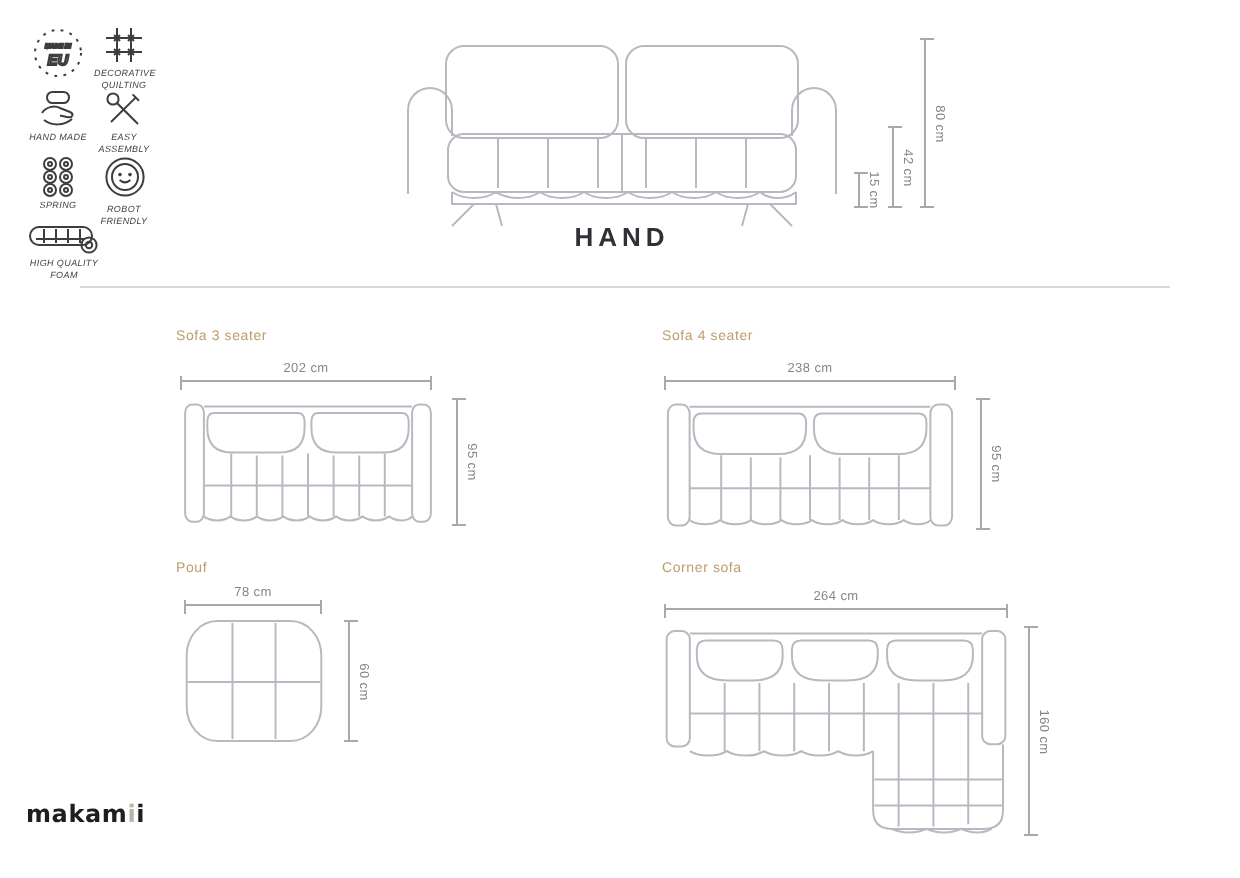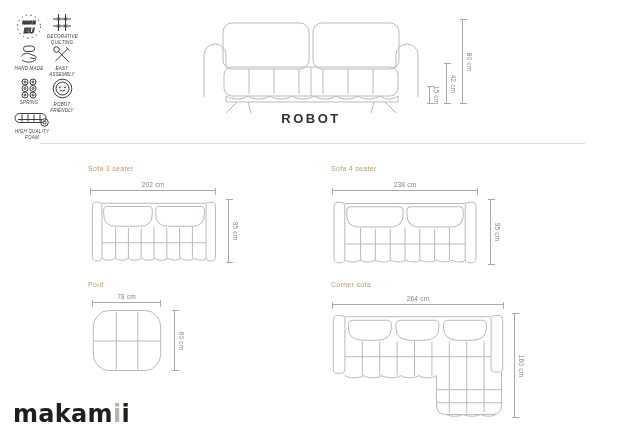--- a/index.html
+++ b/index.html
@@ -28,21 +28,21 @@
   .dimv::before,.dimv::after{content:"";position:absolute;left:-3.5px;width:7px;height:1px;background:#a6aaae;}
   .dimv::before{top:0;}.dimv::after{bottom:0;}
   .dlblv{position:absolute;left:3px;top:50%;transform:translateY(-50%);
          writing-mode:vertical-rl;font-size:6.5px;color:#83878c;white-space:nowrap;letter-spacing:.2px;}
   
   .product-title{position:absolute;left:195px;top:111px;width:232px;text-align:center;
                  font-size:13px;font-weight:bold;letter-spacing:2.5px;color:#2e3237;}
   .vtitle{position:absolute;font-size:7px;color:#bd9c6d;letter-spacing:.3px;}
   .divider{position:absolute;left:40px;top:143px;width:545px;height:1px;background:#d9d9d9;}
   .brand{position:absolute;left:13px;top:400px;font-family:"DejaVu Sans",sans-serif;
-         font-weight:bold;font-size:24px;letter-spacing:.3px;color:#1e1e1c;}
+         font-weight:bold;font-size:12px;letter-spacing:.3px;color:#1e1e1c;}
   .brand .dim-i{color:#b9b3a9;}
 </style>
 </head>
 <body>
 
 <div class="canvas">
 
   <div class="feat" style="left:12px;top:12px;width:34px">
     <svg width="30" height="29" viewBox="0 0 30 29">
       <circle cx="15" cy="14.5" r="11.5" stroke-dasharray="1.4 3.2"></circle>
@@ -134,21 +134,21 @@
   <div class="dimv" style="left:429px;top:86px;height:18px">
     <span class="dlblv">15 cm</span>
   </div>
   <div class="dimv" style="left:446px;top:63px;height:41px">
     <span class="dlblv">42 cm</span>
   </div>
   <div class="dimv" style="left:462px;top:19px;height:85px">
     <span class="dlblv">80 cm</span>
   </div>
 
-  <div class="product-title">ROBOT</div>
+  <div class="product-title">HAND</div>
 
   <div class="divider"></div>
 
   <div class="vtitle" style="left:88px;top:165px">Sofa 3 seater</div>
   <div class="dimh" style="left:90px;top:190px;width:126px">
     <span class="dlbl">202 cm</span>
   </div>
   <svg class="draw" style="left:90px;top:199px" width="128" height="64" viewBox="0 0 300 120" preserveAspectRatio="none">
     <rect x="6" y="6" width="22" height="110" rx="8"></rect>
     <rect x="272" y="6" width="22" height="110" rx="8"></rect>

